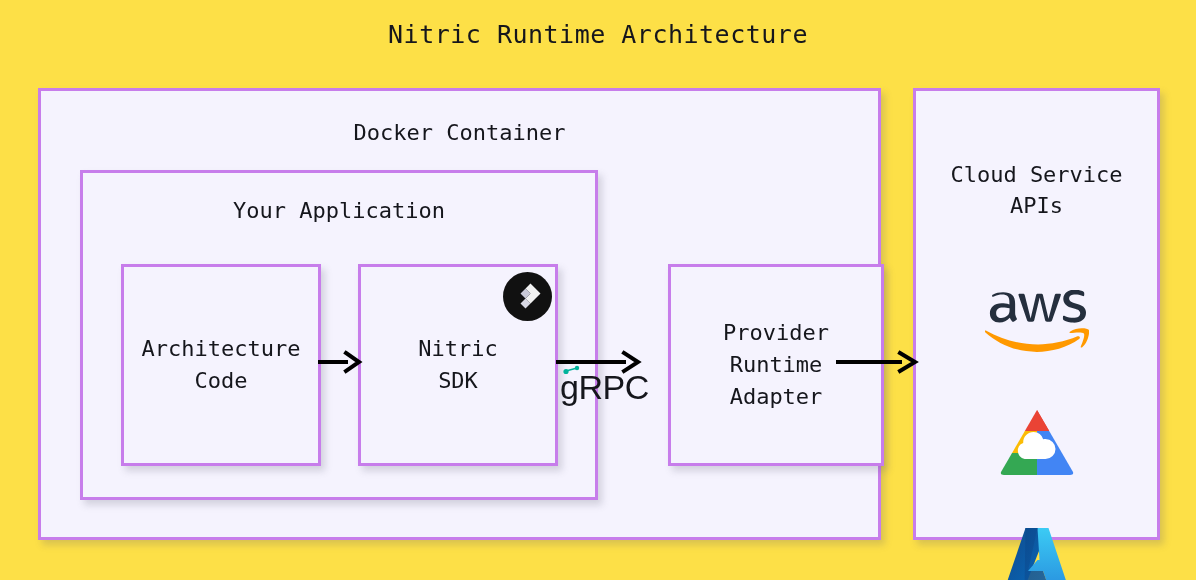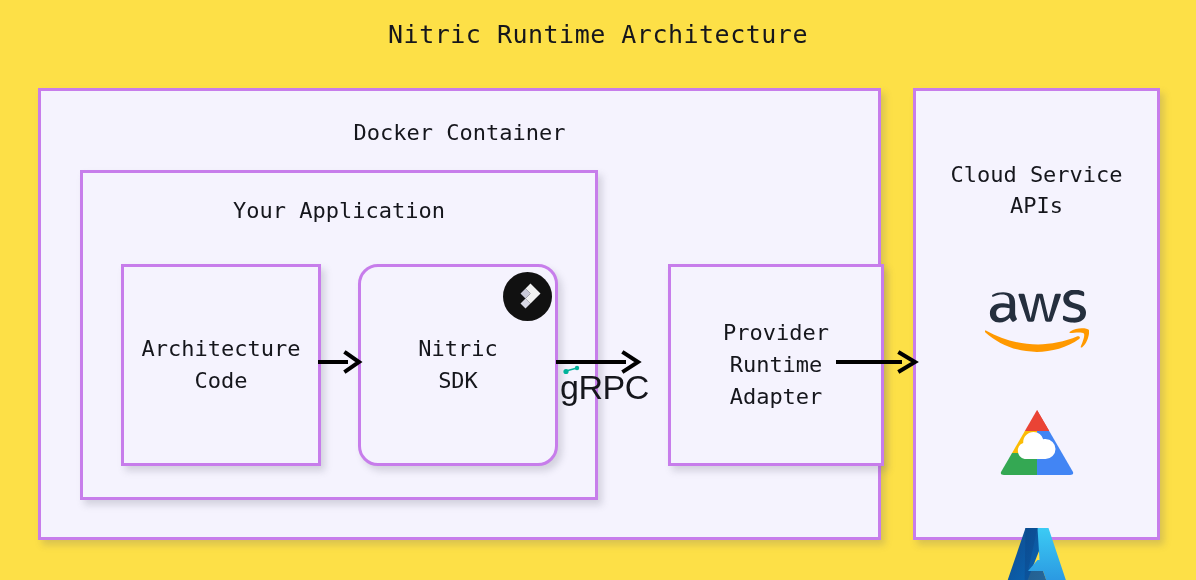--- a/index.html
+++ b/index.html
@@ -92,21 +92,20 @@
     left: 121px;
     top: 264px;
     width: 200px;
     height: 202px;
   }
   #nitric-sdk-box {
     left: 358px;
     top: 264px;
     width: 200px;
     height: 202px;
-    border-radius: 20px;
   }
   #provider-runtime-adapter-box {
     left: 668px;
     top: 264px;
     width: 216px;
     height: 202px;
   }
 
   
   .arrow-svg {

